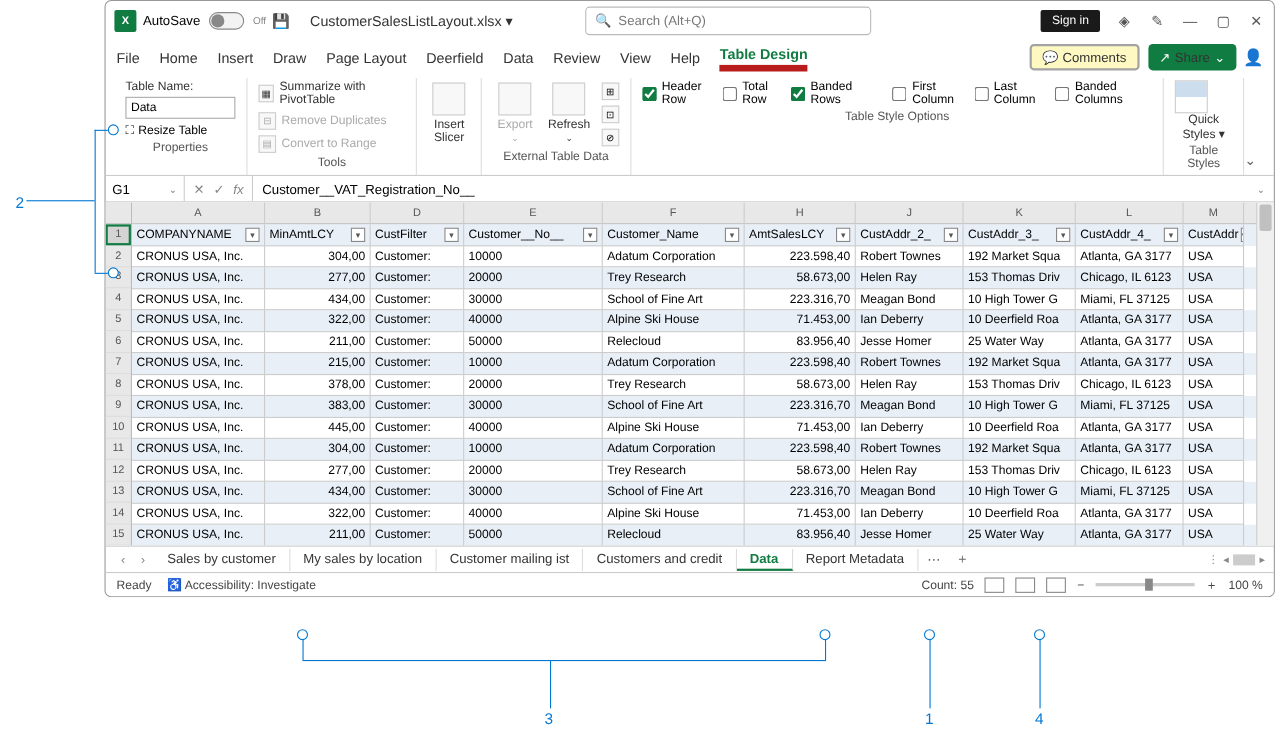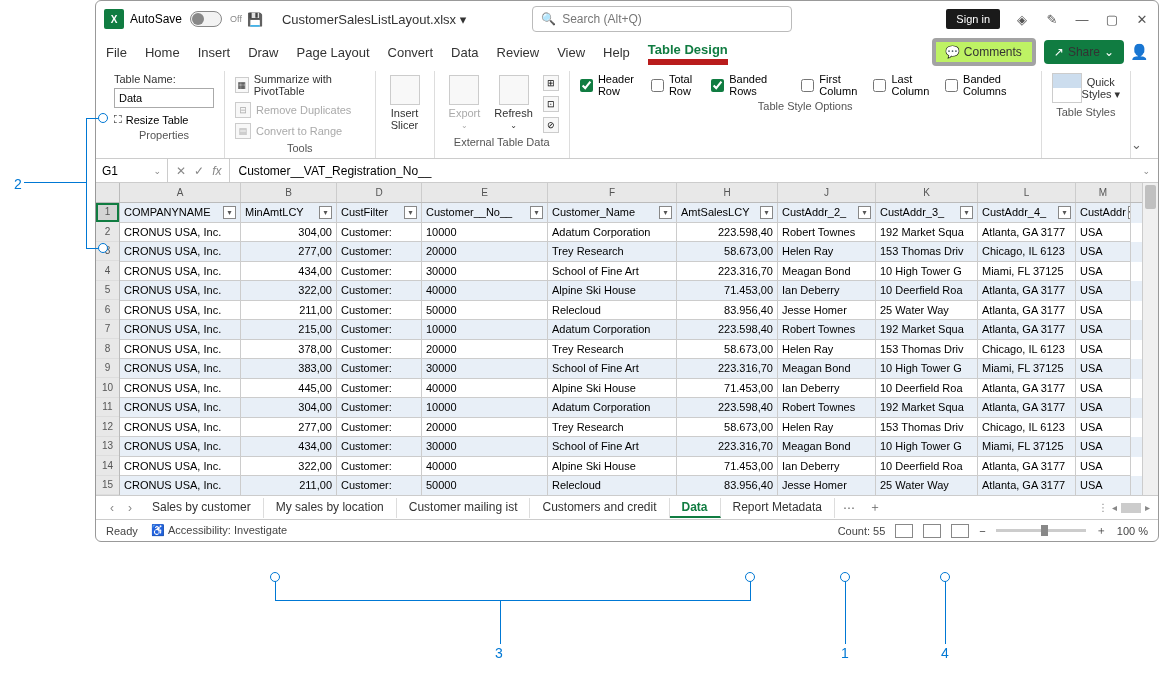--- a/index.html
+++ b/index.html
@@ -17,42 +17,42 @@
 .qat-icon{width:16px;height:16px;display:flex;align-items:center;justify-content:center;font-size:13px;color:#8b5cb5}
 .filename{font-size:13px;margin-left:12px;color:#333}
 .search-box{margin-left:60px;flex:0 0 260px;height:26px;border:1px solid #bbb;border-radius:4px;display:flex;align-items:center;padding:0 8px;font-size:12px;color:#777;gap:6px}
 .titlebar-right{margin-left:auto;display:flex;align-items:center;gap:14px}
 .signin{background:#1a1a1a;color:#fff;font-size:11px;padding:4px 10px;border-radius:2px}
 .title-icon{width:16px;height:16px;color:#555;font-size:13px;display:flex;align-items:center;justify-content:center}
 .menubar{display:flex;align-items:center;height:30px;padding:0 10px;gap:18px;font-size:13px}
 .menubar span{color:#333;cursor:pointer;padding:2px 0}
 .menubar .active{color:#107c41;font-weight:600;border-bottom:6px solid #b91c1c}
 .menubar-right{margin-left:auto;display:flex;gap:8px;align-items:center}
-.btn-comments{border:4px solid #a3a3a3;border-radius:4px;font-size:12px;padding:3px 10px;background:#bef264}
+.btn-comments{border:2px solid #a3a3a3;border-radius:4px;font-size:12px;padding:3px 10px;background:#fef9c3}
 .btn-share{background:#107c41;color:#fff;border-radius:4px;font-size:12px;padding:3px 10px;display:flex;align-items:center;gap:4px}
 .ribbon{display:flex;border-bottom:1px solid #ccc;padding:4px 8px 0 8px;gap:0}
 .ribbon-group{border-right:1px solid #ddd;padding:2px 10px 0 10px;display:flex;flex-direction:column;font-size:11px}
 .ribbon-group:last-child{border-right:none}
 .group-label{text-align:center;color:#555;font-size:11px;padding:3px 0 4px 0}
 .props{display:flex;flex-direction:column;gap:3px}
 .props-label{font-size:11px;color:#333}
 .props input{width:100px;height:20px;border:1px solid #aaa;font-size:11px;padding:0 4px}
 .resize{font-size:11px;display:flex;align-items:center;gap:4px;margin-top:2px}
 .tools-col{display:flex;flex-direction:column;gap:5px;font-size:11px}
 .tool-item{display:flex;align-items:center;gap:5px;color:#333}
 .tool-item.disabled{color:#aaa}
 .tool-icon{width:16px;height:16px;border:1px solid #ccc;background:#f8f8f8;font-size:9px;display:flex;align-items:center;justify-content:center}
 .big-btn{display:flex;flex-direction:column;align-items:center;gap:2px;font-size:11px;color:#333;padding:2px 4px}
 .big-btn.disabled{color:#aaa}
 .big-icon{width:30px;height:30px;border:1px solid #ccc;background:#f8f8f8}
 .checks{display:flex;gap:18px}
 .check-col{display:flex;flex-direction:row;gap:5px;font-size:11px}
 .check-item{display:flex;align-items:center;gap:5px}
 .check-item input{accent-color:#107c41}
-.styles-btn{display:flex;align-items:center;font-size:11px;color:#333}
+.styles-btn{display:flex;flex-direction:column;font-size:11px;color:#333}
 .collapse{margin-left:auto;display:flex;align-items:flex-end;padding:0 8px 6px 0;font-size:13px;color:#666}
 .formula-row{display:flex;align-items:center;height:24px;border-bottom:1px solid #ccc;font-size:12px}
 .name-box{width:72px;border-right:1px solid #ccc;padding:0 6px;display:flex;align-items:center;justify-content:space-between;height:100%}
 .fx-btns{display:flex;align-items:center;gap:8px;padding:0 8px;color:#888;border-right:1px solid #ccc;height:100%}
 .formula-in{flex:1;padding:0 8px;height:100%;display:flex;align-items:center;justify-content:space-between}
 .grid-area{display:flex;height:312px;overflow:hidden}
 .row-headers{display:flex;flex-direction:column;background:#e8e8e8;border-right:1px solid #bbb}
 .corner{width:23px;height:20px;border-bottom:1px solid #bbb;background:#e8e8e8}
 .rh{width:23px;height:19.5px;font-size:10px;color:#555;display:flex;align-items:center;justify-content:center;border-bottom:1px solid #ddd}
 .rh.sel{background:#d4d4d4;outline:2px solid #107c41;outline-offset:-2px}
@@ -133,21 +133,21 @@
       <div class="title-icon">✕</div>
     </div>
   </div>
 
   <div class="menubar">
     <span>File</span>
     <span>Home</span>
     <span>Insert</span>
     <span>Draw</span>
     <span>Page Layout</span>
-    <span>Convert</span>
+    <span>Deerfield</span>
     <span>Data</span>
     <span>Review</span>
     <span>View</span>
     <span>Help</span>
     <span class="active">Table Design</span>
     <div class="menubar-right">
       <div class="btn-comments">💬 <span>Comments</span></div>
       <div class="btn-share">↗ <span>Share</span> ⌄</div>
       <div class="title-icon" style="font-size:15px">👤</div>
     </div>

